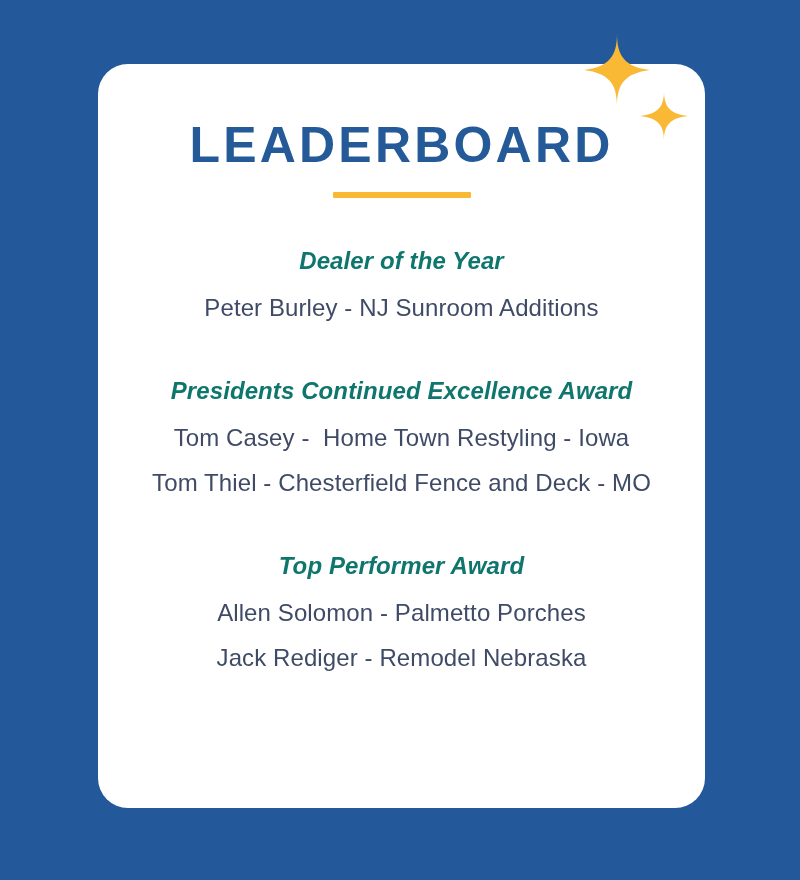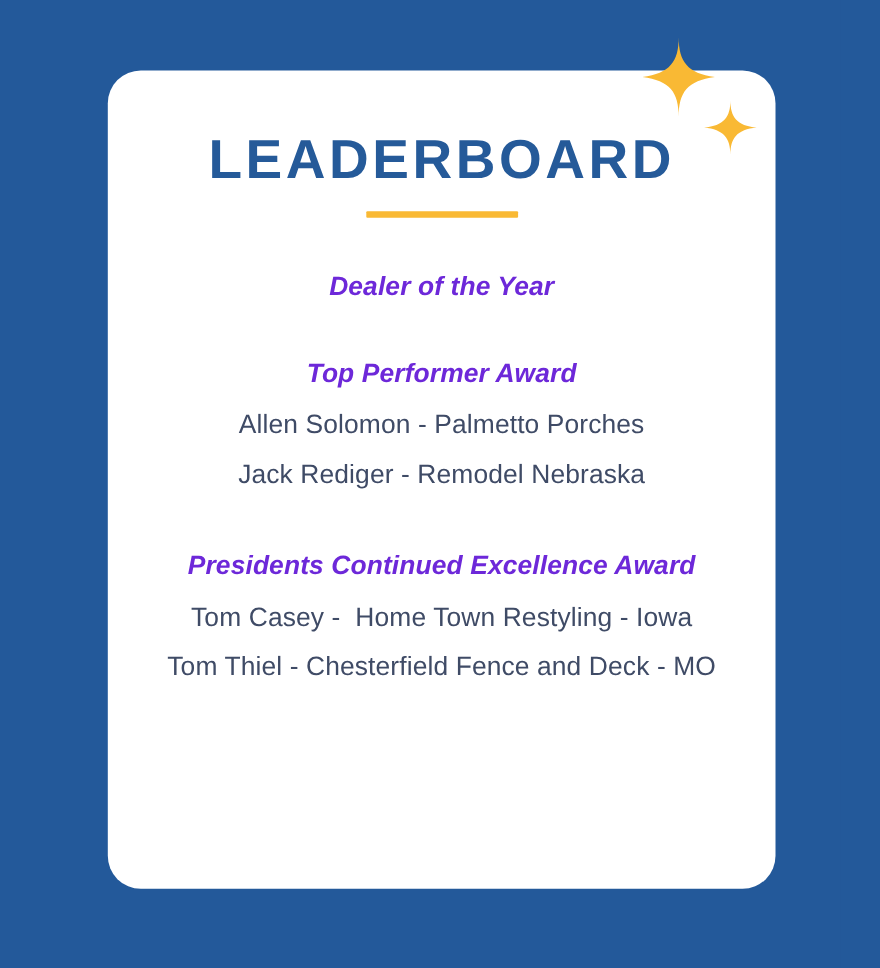--- a/index.html
+++ b/index.html
@@ -91,21 +91,21 @@
   }
   .award-group:last-child {
     margin-bottom: 0;
   }
   .award-title {
     margin: 0 0 6px 0;
     font-family: "Liberation Sans", sans-serif;
     font-size: 24px;
     font-weight: bold;
     font-style: italic;
-    color: #6d28d9;
+    color: #0f766e;
     line-height: 1.45;
     letter-spacing: 0.1px;
   }
   .award-winner {
     margin: 0;
     font-family: "Liberation Sans", sans-serif;
     font-size: 24px;
     font-weight: normal;
     color: #3f4b66;
     line-height: 1.88;
@@ -126,33 +126,34 @@
 
     <div class="card-header">
       <h1 class="board-title">LEADERBOARD</h1>
       <div class="title-rule"></div>
     </div>
 
     <div class="awards">
 
       <div class="award-group">
         <h2 class="award-title">Dealer of the Year</h2>
+        <p class="award-winner">Peter Burley - NJ Sunroom Additions</p>
       </div>
 
+
+      <div class="award-group">
+        <h2 class="award-title">Presidents Continued Excellence Award</h2>
+        <p class="award-winner">Tom Casey -  Home Town Restyling - Iowa</p>
+        <p class="award-winner">Tom Thiel - Chesterfield Fence and Deck - MO</p>
+      </div>
 
       <div class="award-group">
         <h2 class="award-title">Top Performer Award</h2>
         <p class="award-winner">Allen Solomon - Palmetto Porches</p>
         <p class="award-winner">Jack Rediger - Remodel Nebraska</p>
-      </div>
-
-      <div class="award-group">
-        <h2 class="award-title">Presidents Continued Excellence Award</h2>
-        <p class="award-winner">Tom Casey -  Home Town Restyling - Iowa</p>
-        <p class="award-winner">Tom Thiel - Chesterfield Fence and Deck - MO</p>
       </div>
 
     </div>
   </div>
 
   <svg class="sparkle sparkle--small" viewBox="0 0 100 104" aria-hidden="true">
     <path d="M50 0 C50 32 62 48 100 52 C62 56 50 72 50 104 C50 72 38 56 0 52 C38 48 50 32 50 0 Z" fill="#f9b934"></path>
   </svg>
 
 </div>

